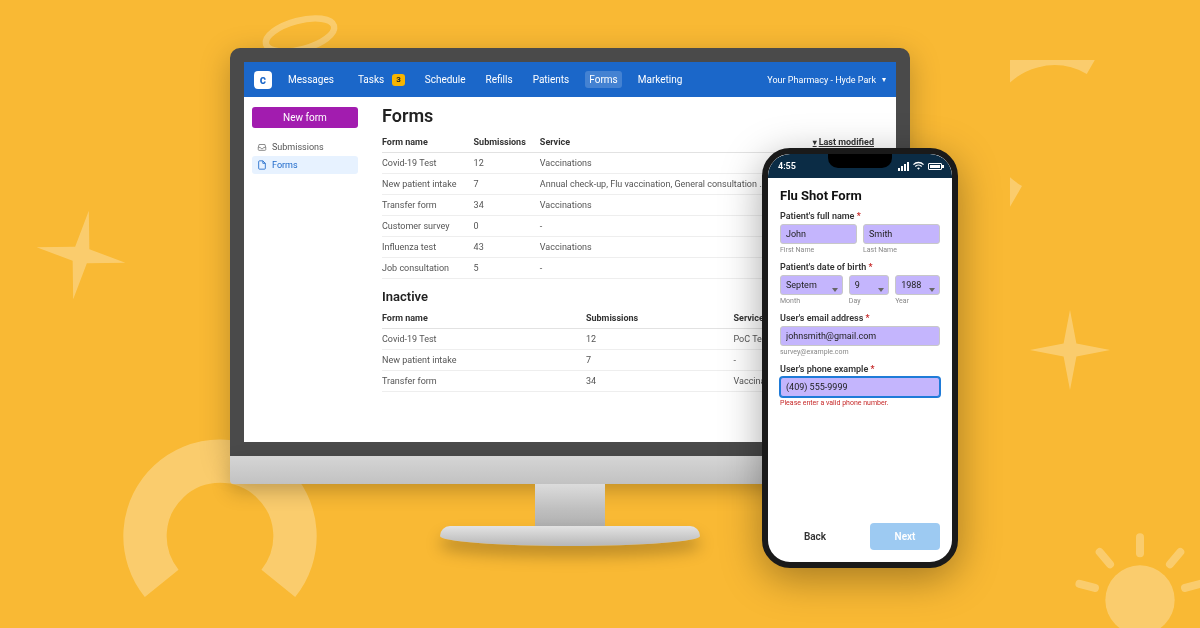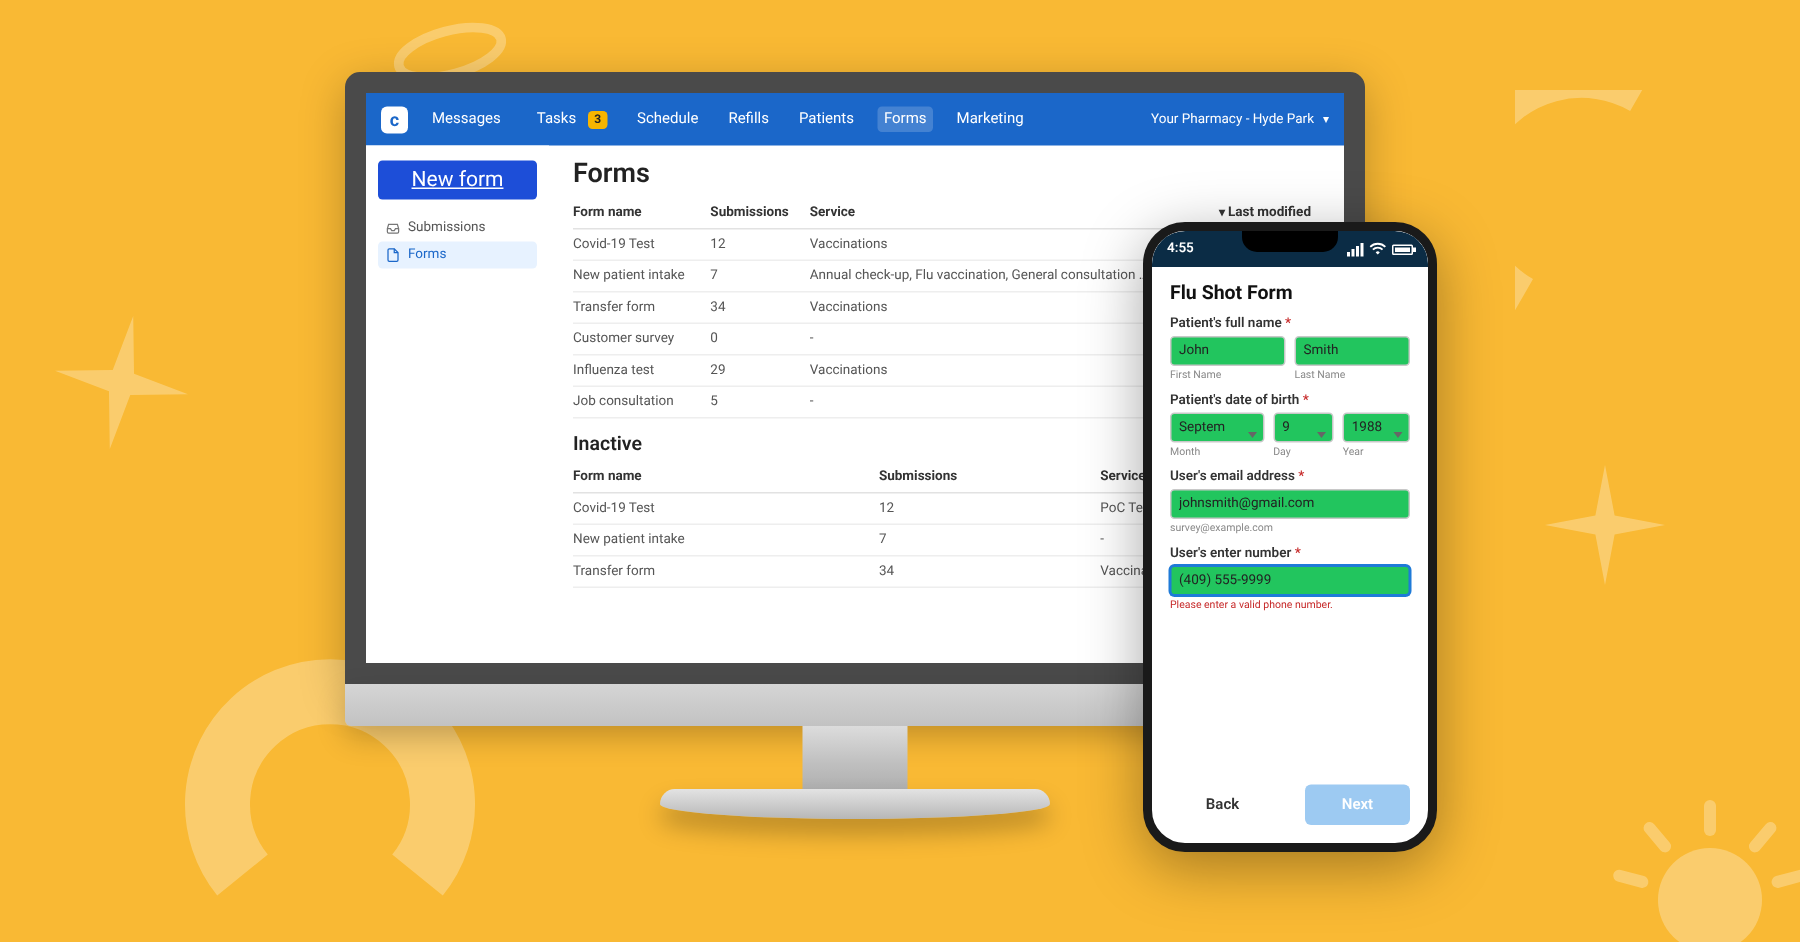--- a/index.html
+++ b/index.html
@@ -21,31 +21,31 @@
   .logo { width: 18px; height: 18px; background: #fff; color: #1b67c9; border-radius: 4px; display: flex; align-items: center; justify-content: center; font-weight: 700; font-size: 12px; }
   .nav { display: flex; gap: 12px; align-items: center; }
   .nav span { cursor: pointer; padding: 3px 4px; border-radius: 3px; display: inline-flex; align-items: center; gap: 4px; }
   .nav .active { background: rgba(255,255,255,0.18); color:#fff; }
   .badge-dot { display:inline-block; min-width: 12px; height: 12px; background: #f7b500; color: #222; border-radius: 6px; font-size: 8px; font-weight: 700; text-align: center; line-height: 12px; padding:0 2px; }
   .topbar-right { margin-left: auto; display: flex; align-items: center; gap: 6px; font-size: 9px; }
   .chevd { font-size: 8px; }
 
   .app-body { flex: 1; display: flex; min-height: 0; }
   .sidebar { width: 122px; background: #fff; border-right: 0; padding: 10px 8px; }
-  .new-form-btn { width: 100%; background: #1d4ed8; color: #fff; border: none; border-radius: 3px; padding: 5px 0; font-size: 14px; cursor: pointer; margin-bottom: 10px; text-decoration: underline; }
+  .new-form-btn { width: 100%; background: #a21caf; color: #fff; border: none; border-radius: 3px; padding: 5px 0; font-size: 10px; cursor: pointer; margin-bottom: 10px; }
   .side-item { display: flex; align-items: center; gap: 5px; padding: 4px 5px; border-radius: 3px; color: #555; font-size: 9px; cursor:pointer; }
   .side-item.active { background: #e7f2ff; color: #1b67c9; }
   .side-ico { width: 10px; height: 10px; display: inline-block; }
 
   .main { flex: 1; padding: 8px 16px; overflow: auto; }
   .main h1 { font-size: 18px; font-weight: 600; color: #222; margin-bottom: 6px; }
   .main h2 { font-size: 13px; font-weight: 600; color: #222; margin: 10px 0 4px; }
   table { width: 100%; border-collapse: collapse; font-size: 9px; color: #444; }
   thead th { text-align: left; font-weight: 700; color: #333; padding: 5px 6px 5px 0; border-bottom: 1px solid #e2e2e2; }
-  thead th.last { text-align: right; }
+  thead th.last { text-align: right; text-decoration: underline; }
   tbody td { padding: 5px 6px 5px 0; border-bottom: 1px solid #eee; vertical-align: middle; color: #555; }
   tbody td.num { }
   tbody td.last { text-align: right; white-space: nowrap; }
   .pill-noedit { display: inline-block; background: #ffe48a; color: #6b5300; border-radius: 3px; padding: 0 4px; font-size: 8px; font-weight: 600; }
   .sort-caret { font-size: 8px; margin-right: 2px; }
 
   
   .phone { position: absolute; left: 762px; top: 148px; width: 196px; height: 420px; background: #fff; border-radius: 28px; box-shadow: 0 10px 40px rgba(0,0,0,0.35); border: 6px solid #1a1a1a; overflow: hidden; }
   .phone-inner { width: 100%; height: 100%; display: flex; flex-direction: column; border-radius: 22px; overflow: hidden; }
   .status-bar { background: #0b2c45; color: #fff; height: 24px; display: flex; align-items: center; justify-content: space-between; padding: 0 10px; font-size: 9px; font-weight: 600; position: relative; }
@@ -55,21 +55,21 @@
   .sb-icons .bars span { display:inline-block; width:2px; background:#fff; }
   .sb-icons .batt { width:14px; height:7px; border:1px solid #fff; border-radius:1px; position:relative; }
   .sb-icons .batt::after { content:""; position:absolute; right:-3px; top:1px; width:2px; height:3px; background:#fff; }
   .sb-icons .batt .fill { position:absolute; left:1px; top:1px; bottom:1px; width:10px; background:#fff; }
   .phone-content { flex: 1; overflow: hidden; padding: 10px 12px 4px; background: #fff; font-size: 9px; color: #333; }
   .phone-content h3 { font-size: 13px; font-weight: 700; color: #111; margin-bottom: 8px; }
   .fld-label { font-size: 9px; font-weight: 600; color: #333; margin-top: 8px; margin-bottom: 3px; display: block; }
   .req { color: #c62828; }
   .row { display: flex; gap: 6px; }
   .row > div { flex: 1; }
-  .phone input, .phone select { width: 100%; border: 1px solid #c8c8c8; border-radius: 3px; padding: 4px 5px; font-size: 9px; color: #222; background:#22c55e; }
+  .phone input, .phone select { width: 100%; border: 1px solid #c8c8c8; border-radius: 3px; padding: 4px 5px; font-size: 9px; color: #222; background:#c4b5fd; }
   .phone input.err { border-color: #1f7bd8; box-shadow: 0 0 0 1px #1f7bd8; }
   .sublabel { font-size: 7px; color: #888; margin-top: 2px; }
   .err-msg { font-size: 7px; color: #c62828; margin-top: 2px; }
   .phone-footer { display: flex; gap: 20px; padding: 8px 12px 12px; }
   .phone-footer button { flex: 1; border: none; border-radius: 4px; padding: 8px 0; font-size: 10px; font-weight: 600; cursor: pointer; }
   .btn-back { background: #fff; color: #333; }
   .btn-next { background: #9dcaf2; color: #fff; }
   .select-wrap { position: relative; }
   .select-wrap select { appearance: none; -webkit-appearance:none; padding-right: 14px; }
   .select-wrap::after { content: ""; position: absolute; right: 5px; top: 50%; width: 0; height: 0; border-left: 3px solid transparent; border-right: 3px solid transparent; border-top: 4px solid #666; transform: translateY(-50%); pointer-events: none; }
@@ -179,21 +179,21 @@
                   <td class="last"></td>
                 </tr>
                 <tr>
                   <td>Customer survey</td>
                   <td class="num">0</td>
                   <td>-</td>
                   <td class="last"><span class="pill-noedit">No edit</span></td>
                 </tr>
                 <tr>
                   <td>Influenza test</td>
-                  <td class="num">29</td>
+                  <td class="num">43</td>
                   <td>Vaccinations</td>
                   <td class="last"></td>
                 </tr>
                 <tr>
                   <td>Job consultation</td>
                   <td class="num">5</td>
                   <td>-</td>
                   <td class="last"></td>
                 </tr>
               </tbody>
@@ -288,21 +288,21 @@
         <div class="select-wrap" style="flex:1">
           <select><option>1988</option></select>
           <div class="sublabel">Year</div>
         </div>
       </div>
 
       <label class="fld-label"><span>User's email address</span> <span class="req">*</span></label>
       <input value="johnsmith@gmail.com" style="">
       <div class="sublabel">survey@example.com</div>
 
-      <label class="fld-label"><span>User's enter number</span> <span class="req">*</span></label>
+      <label class="fld-label"><span>User's phone example</span> <span class="req">*</span></label>
       <input class="err" value="(409) 555-9999" style="">
       <div class="err-msg">Please enter a valid phone number.</div>
     </div>
 
     <div class="phone-footer">
       <button class="btn-back">Back</button>
       <button class="btn-next">Next</button>
     </div>
   </div>
 </div>

